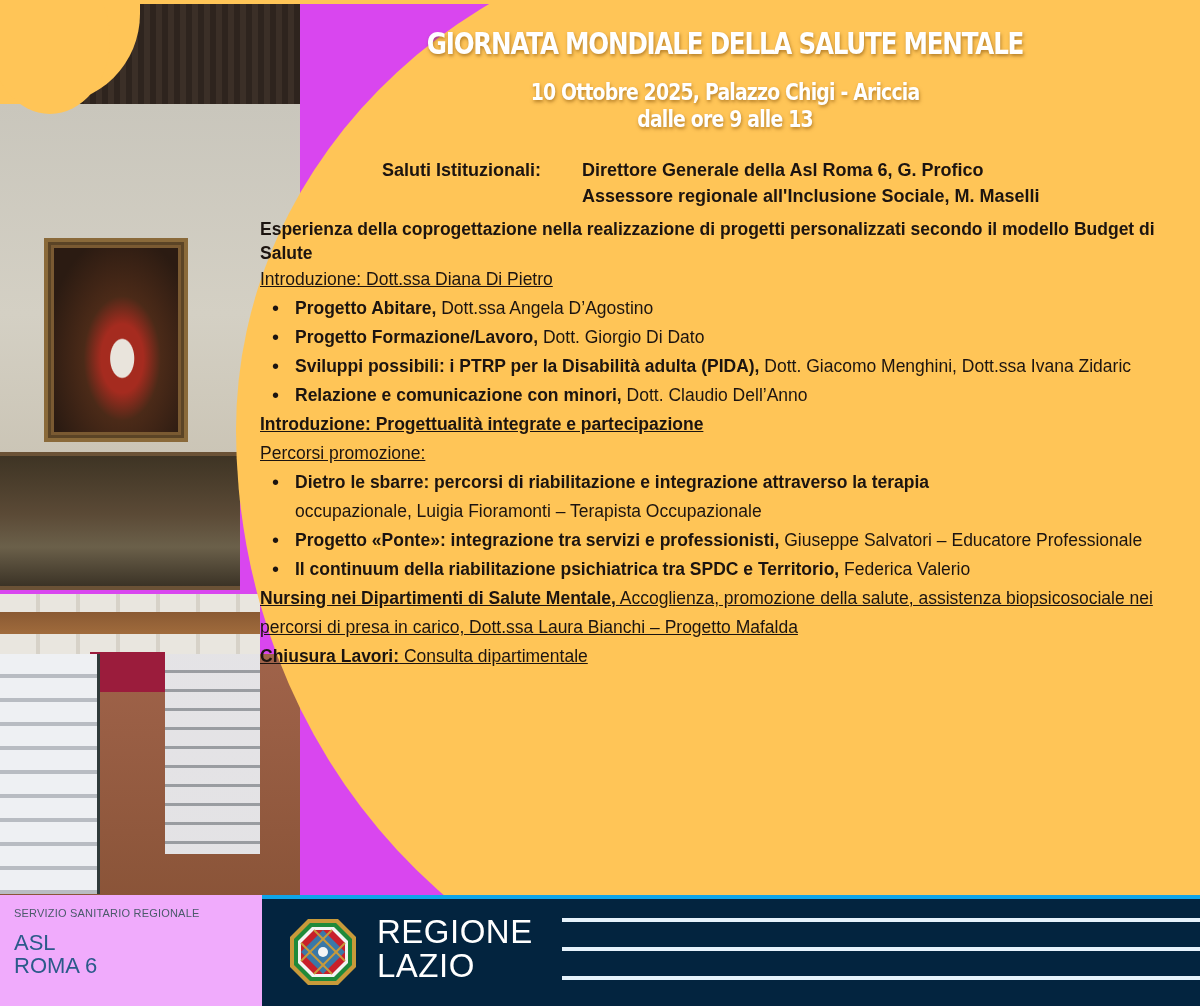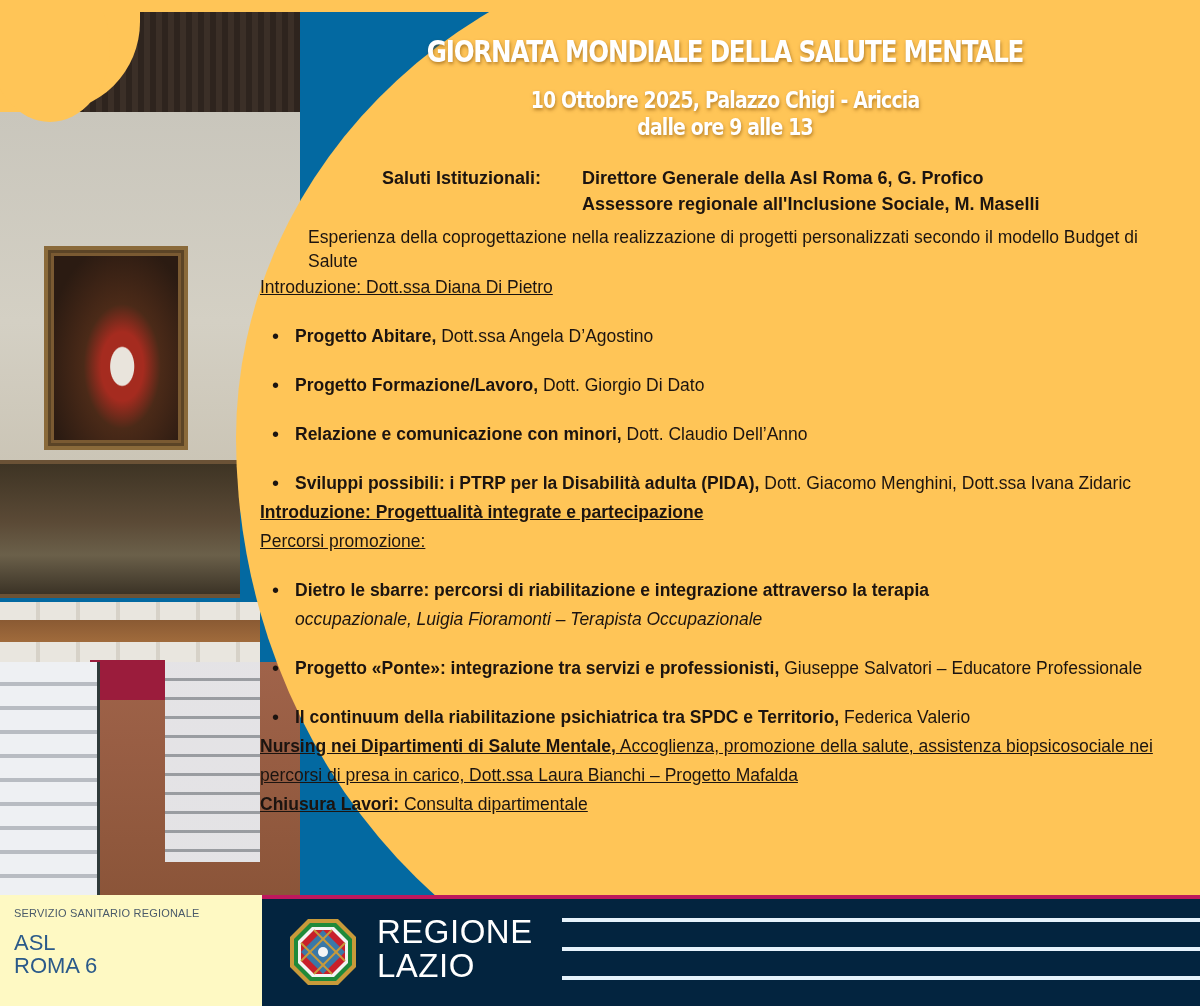--- a/index.html
+++ b/index.html
@@ -1,19 +1,19 @@
 <!DOCTYPE html>
 <html><head>
 <meta charset="utf-8">
 <style>
   * { box-sizing: border-box; margin: 0; padding: 0; }
   html, body { width: 1200px; height: 1006px; overflow: hidden; background: #ffc557; }
   body { position: relative; font-family: "Liberation Sans", sans-serif; color: #1c1410; }
 
-  .poster { position: absolute; left: 0; top: 12px; width: 1168px; height: 895px; background: #0369a1; overflow: hidden; }
+  .poster { position: absolute; left: 0; top: 4px; width: 1168px; height: 895px; background: #d946ef; overflow: hidden; }
 
   
   .photo { position: absolute; left: 0; top: 0; width: 300px; height: 895px; overflow: hidden; }
   .ceiling { position: absolute; left: 0; top: 0; width: 300px; height: 100px;
     background: repeating-linear-gradient(90deg, #3b2f27 0 6px, #2e241e 6px 12px), #33281f; }
   .wall { position: absolute; left: 0; top: 100px; width: 300px; height: 350px;
     background: linear-gradient(180deg, #c9c6bc 0%, #d4d0c4 60%, #cbc5b6 100%); }
   .painting1 { position: absolute; left: 44px; top: 234px; width: 144px; height: 204px;
     background: #7a5a32; border: 4px solid #8a6a3a; box-shadow: inset 0 0 0 3px #5b4426; }
   .painting1-inner { position: absolute; inset: 6px;
@@ -49,34 +49,34 @@
   .subtitle { position: absolute; left: 0; width: 1450px; top: 75px; text-align: center;
     font-family: "DejaVu Sans", sans-serif; font-weight: bold; font-size: 23px; line-height: 27px; color: #fff;
     letter-spacing: -1px; transform: scaleX(0.82); transform-origin: 725px 0;
     text-shadow: 1px 2px 4px rgba(120,70,0,0.55); }
   .greetings { position: absolute; left: 382px; top: 144px; font-size: 18px; line-height: 26px; font-weight: bold; color: #1c1410; margin-top: 9px; }
   .greetings .label { display: inline-block; width: 200px; }
   .greetings .row2 { padding-left: 200px; }
 
   .program { position: absolute; left: 260px; top: 213px; width: 930px; font-size: 17.5px; color: #1c1410; }
   .program .line { line-height: 29px; text-decoration: underline; }
-  .program .heading { font-weight: normal; line-height: 24px; margin-left: 48px; }
+  .program .heading { font-weight: bold; line-height: 24px; }
   .program b { font-weight: bold; }
   ul { list-style: none; }
-  .bullet { position: relative; padding-left: 35px; line-height: 29px; margin-top: 20px; }
+  .bullet { position: relative; padding-left: 35px; line-height: 29px; }
   .bullet::before { content: "•"; position: absolute; left: 12px; top: 0; font-size: 20px; }
-  .bullet .cont { display: block; font-style: italic; }
+  .bullet .cont { display: block; }
 
   
   .footer { position: absolute; left: 0; top: 895px; width: 1200px; height: 111px; background: #fff; }
-  .asl { position: absolute; left: 0; top: 0; width: 262px; height: 111px; background: #fef9c3; }
+  .asl { position: absolute; left: 0; top: 0; width: 262px; height: 111px; background: #f0abfc; }
   .asl-top { position: absolute; left: 14px; top: 12px; font-size: 11px; color: #4a5a6a; letter-spacing: 0.2px; }
   .asl-name { position: absolute; left: 14px; top: 36px; font-size: 22px; line-height: 23px; color: #2b5a8a; }
   .regione { position: absolute; left: 262px; top: 0; width: 938px; height: 111px; background: #03243f;
-    border-top: 4px solid #be185d; }
+    border-top: 4px solid #0ea5e9; }
   .emblem { position: absolute; left: 26px; top: 18px; width: 70px; height: 70px; }
   .regione-name { position: absolute; left: 115px; top: 16px; font-size: 33px; line-height: 34px; color: #fff; letter-spacing: 0.5px; }
   .stripe { position: absolute; left: 300px; width: 638px; height: 4px; background: #e6f2fb; }
 </style>
 </head>
 <body>
 
 <div class="poster">
   <div class="photo">
     <div class="ceiling"></div>
@@ -106,22 +106,22 @@
     <div><span class="label">Saluti Istituzionali:</span><span>Direttore Generale della Asl Roma 6, G. Profico</span></div>
     <div class="row2">Assessore regionale all'Inclusione Sociale, M. Maselli</div>
   </div>
 
   <div class="program">
     <div class="heading">Esperienza della coprogettazione nella realizzazione di progetti personalizzati secondo il modello Budget di Salute</div>
     <div class="line">Introduzione: Dott.ssa Diana Di Pietro</div>
     <ul>
       <li class="bullet"><b>Progetto Abitare,</b><span> Dott.ssa Angela D’Agostino</span></li>
       <li class="bullet"><b>Progetto Formazione/Lavoro,</b><span> Dott. Giorgio Di Dato</span></li>
+      <li class="bullet"><b>Sviluppi possibili: i PTRP per la Disabilità adulta (PIDA),</b><span> Dott. Giacomo Menghini, Dott.ssa Ivana Zidaric</span></li>
       <li class="bullet"><b>Relazione e comunicazione con minori,</b><span> Dott. Claudio Dell’Anno</span></li>
-      <li class="bullet"><b>Sviluppi possibili: i PTRP per la Disabilità adulta (PIDA),</b><span> Dott. Giacomo Menghini, Dott.ssa Ivana Zidaric</span></li>
     </ul>
 
     <div class="line" style="font-weight:bold">Introduzione: Progettualità integrate e partecipazione</div>
     <div class="line">Percorsi promozione:</div>
     <ul>
       <li class="bullet"><b>Dietro le sbarre: percorsi di riabilitazione e integrazione attraverso la terapia</b><span class="cont">occupazionale, Luigia Fioramonti – Terapista Occupazionale</span></li>
       <li class="bullet"><b>Progetto «Ponte»: integrazione tra servizi e professionisti,</b><span> Giuseppe Salvatori – Educatore Professionale</span></li>
       <li class="bullet"><b>Il continuum della riabilitazione psichiatrica tra SPDC e Territorio,</b><span> Federica Valerio</span></li>
     </ul>
 

